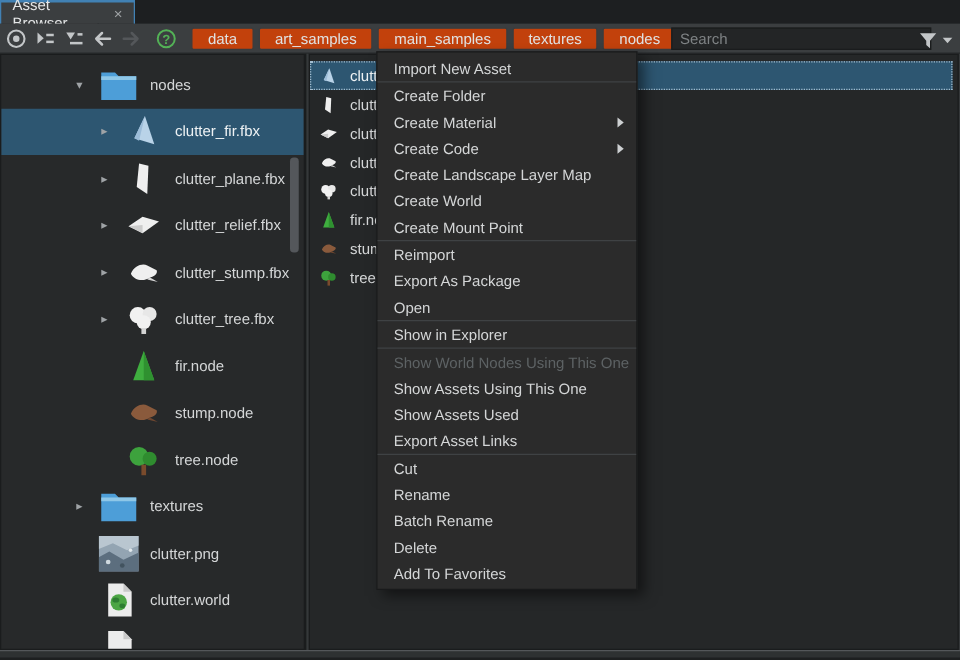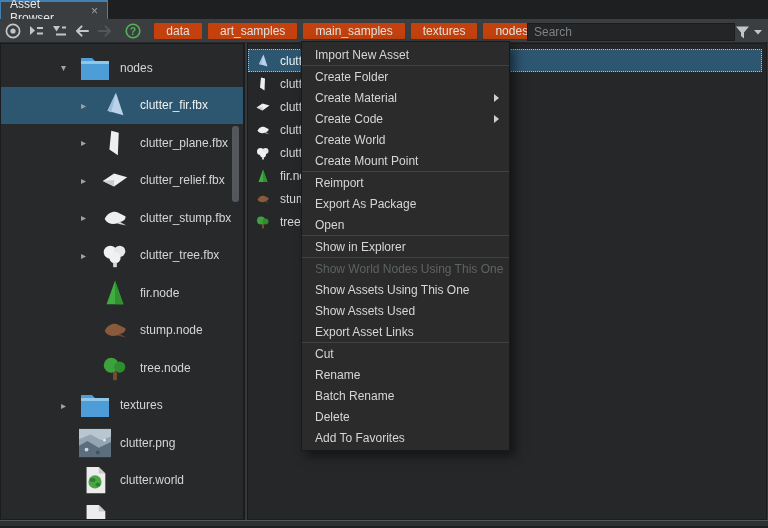--- a/index.html
+++ b/index.html
@@ -17,21 +17,21 @@
   .tab.active { width:108px; background:#3b3e40; border:1px solid #4181b4; border-top-width:2px; border-bottom:none; color:#e6e8e9; }
   .tab.inactive { width:76px; background:#404040; color:#aeb2b4; margin-left:3px; border-right:1px solid #161819; }
   .tab-close { color:#9fa3a5; font-size:12px; margin-left:10px; }
   
   .toolbar { position:absolute; top:19px; left:0; right:0; height:24px; background:#3b3e40; border-bottom:1px solid #26282a; display:flex; align-items:center; }
   .tool-icon { width:20px; height:18px; margin-left:3px; display:flex; align-items:center; justify-content:center; }
   .tool-icon svg { display:block; }
   .crumbs { display:flex; margin-left:10px; }
   .crumb { min-width:50px; height:18px; margin-right:4px; padding:0 12px; background:#c2410c; border:1px solid #3a3c3e; border-radius:2px; color:#e0e2e3; font-size:12px; font-family:Liberation Sans, sans-serif; text-align:center; }
   .search-wrap { position:absolute; left:527px; top:3px; width:208px; height:18px; }
-  .search-wrap input { width:100%; height:100%; background:#232526; border:1px solid #1a1c1d; color:#f9a8d4; font-size:12px; padding:0 6px; font-family:"Liberation Sans",sans-serif; }
+  .search-wrap input { width:100%; height:100%; background:#232526; border:1px solid #1a1c1d; color:#f9a8d4; font-size:12px; padding:0 6px; font-family:"Liberation Sans",sans-serif;margin-left:10px; }
   .search-wrap input::placeholder { color:#7e8284; }
   .filter-wrap { position:absolute; right:4px; top:4px; display:flex; align-items:center; }
   
   .tree-panel { position:absolute; left:0; top:43px; width:245px; height:477px; background:#27292a; border:1px solid #1a1c1d; border-right:2px solid #1a1c1d; overflow:hidden; }
   .tree-rows { padding-top:5px; }
   .tree-row { height:37.5px; display:flex; align-items:center; font-size:12px; color:#d4d6d7; }
   .tree-row.indent-1 { padding-left:60px; }
   .tree-row.indent-2 { padding-left:80px; }
   .tree-row.selected { background:#2d5671; color:#eef2f4; }
   .chevron { width:17px; font-size:10px; color:#9fa3a6; flex:none; }
@@ -361,20 +361,23 @@
     </div>
     <div class="menu-item">
       <span>Create Material</span>
       <span class="submenu-arrow"></span>
     </div>
     <div class="menu-item">
       <span>Create Code</span>
       <span class="submenu-arrow"></span>
     </div>
     <div class="menu-item">
+      <span>Create Landscape Layer Map</span>
+    </div>
+    <div class="menu-item">
       <span>Create World</span>
     </div>
     <div class="menu-item">
       <span>Create Mount Point</span>
     </div>
     <div class="menu-sep"></div>
     <div class="menu-item">
       <span>Reimport</span>
     </div>
     <div class="menu-item">

